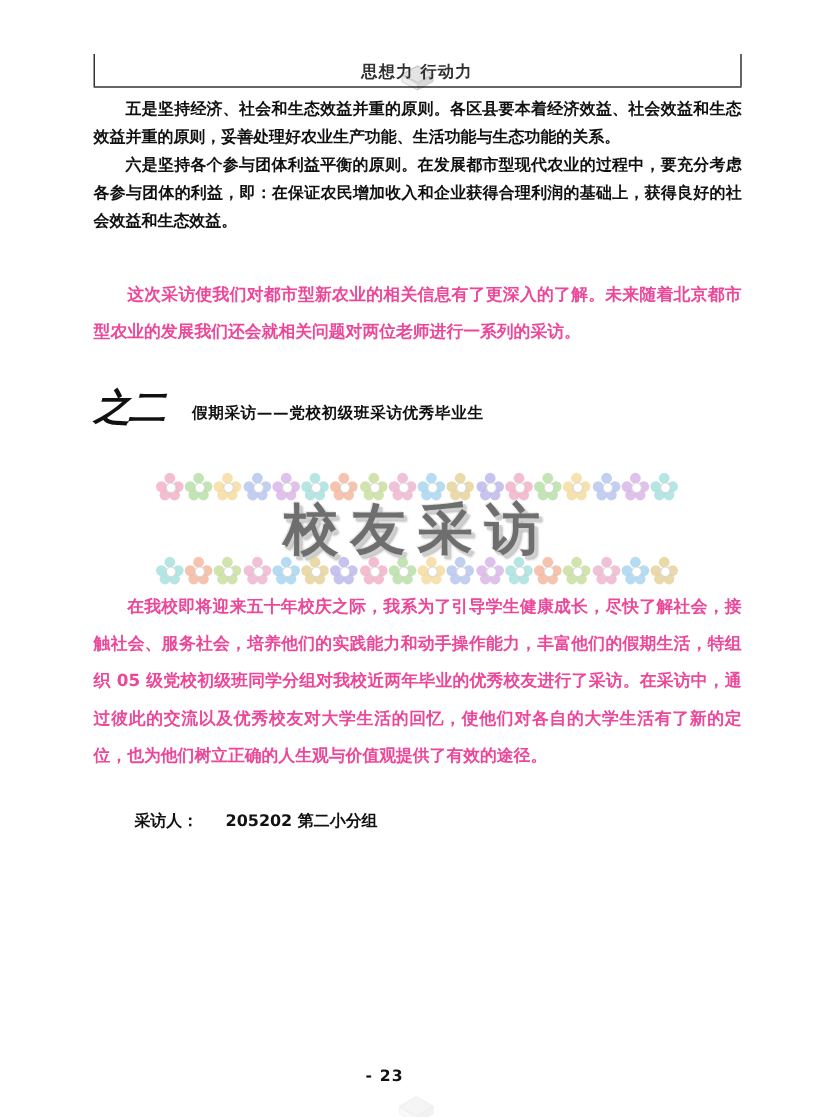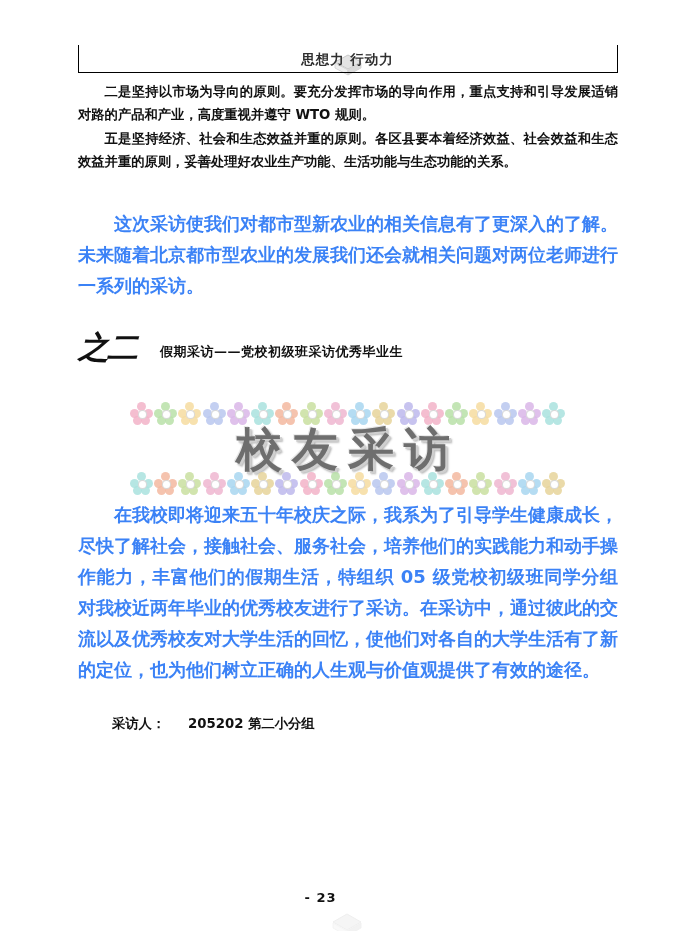--- a/index.html
+++ b/index.html
@@ -92,26 +92,26 @@
     text-indent: 2em;
     font-weight: bold;
     color: #111;
     font-family: "DejaVu Sans", "Liberation Sans", sans-serif;
   }
 
   .spacer-lg { height: 34px; }
 
   p.para-loose {
     margin: 0 0 6px 0;
-    font-size: 18px;
+    font-size: 14px;
     line-height: 31px;
     text-align: justify;
     text-indent: 2em;
     font-weight: bold;
-    color: #3b82f6;
+    color: #ec4899;
   }
 
   
   .section-head {
     position: relative;
     height: 52px;
     margin-top: 30px;
   }
   .section-num {
     position: absolute;
@@ -249,22 +249,22 @@
       </svg>
     </div>
   </div>
   <div class="header-title">思想力 行动力</div>
   <div class="rule-tick-left"></div>
   <div class="rule-tick-right"></div>
   <div class="rule-top"></div>
 
   <div class="content">
 
-    <p class="para">二是坚持以市场为导向的原则。要充分发挥市场的导向作用，重点支持和引导发展适销对路的产品和产业，高度重视并遵守 WTO 规则。</p>
     <p class="para">五是坚持经济、社会和生态效益并重的原则。各区县要本着经济效益、社会效益和生态效益并重的原则，妥善处理好农业生产功能、生活功能与生态功能的关系。</p>
+    <p class="para">六是坚持各个参与团体利益平衡的原则。在发展都市型现代农业的过程中，要充分考虑各参与团体的利益，即：在保证农民增加收入和企业获得合理利润的基础上，获得良好的社会效益和生态效益。</p>
 
     <div class="spacer-lg"></div>
 
     <p class="para-loose">这次采访使我们对都市型新农业的相关信息有了更深入的了解。未来随着北京都市型农业的发展我们还会就相关问题对两位老师进行一系列的采访。</p>
 
     <div class="section-head">
       <div class="section-num">之二</div>
       <div class="section-title">假期采访——党校初级班采访优秀毕业生</div>
     </div>
 

